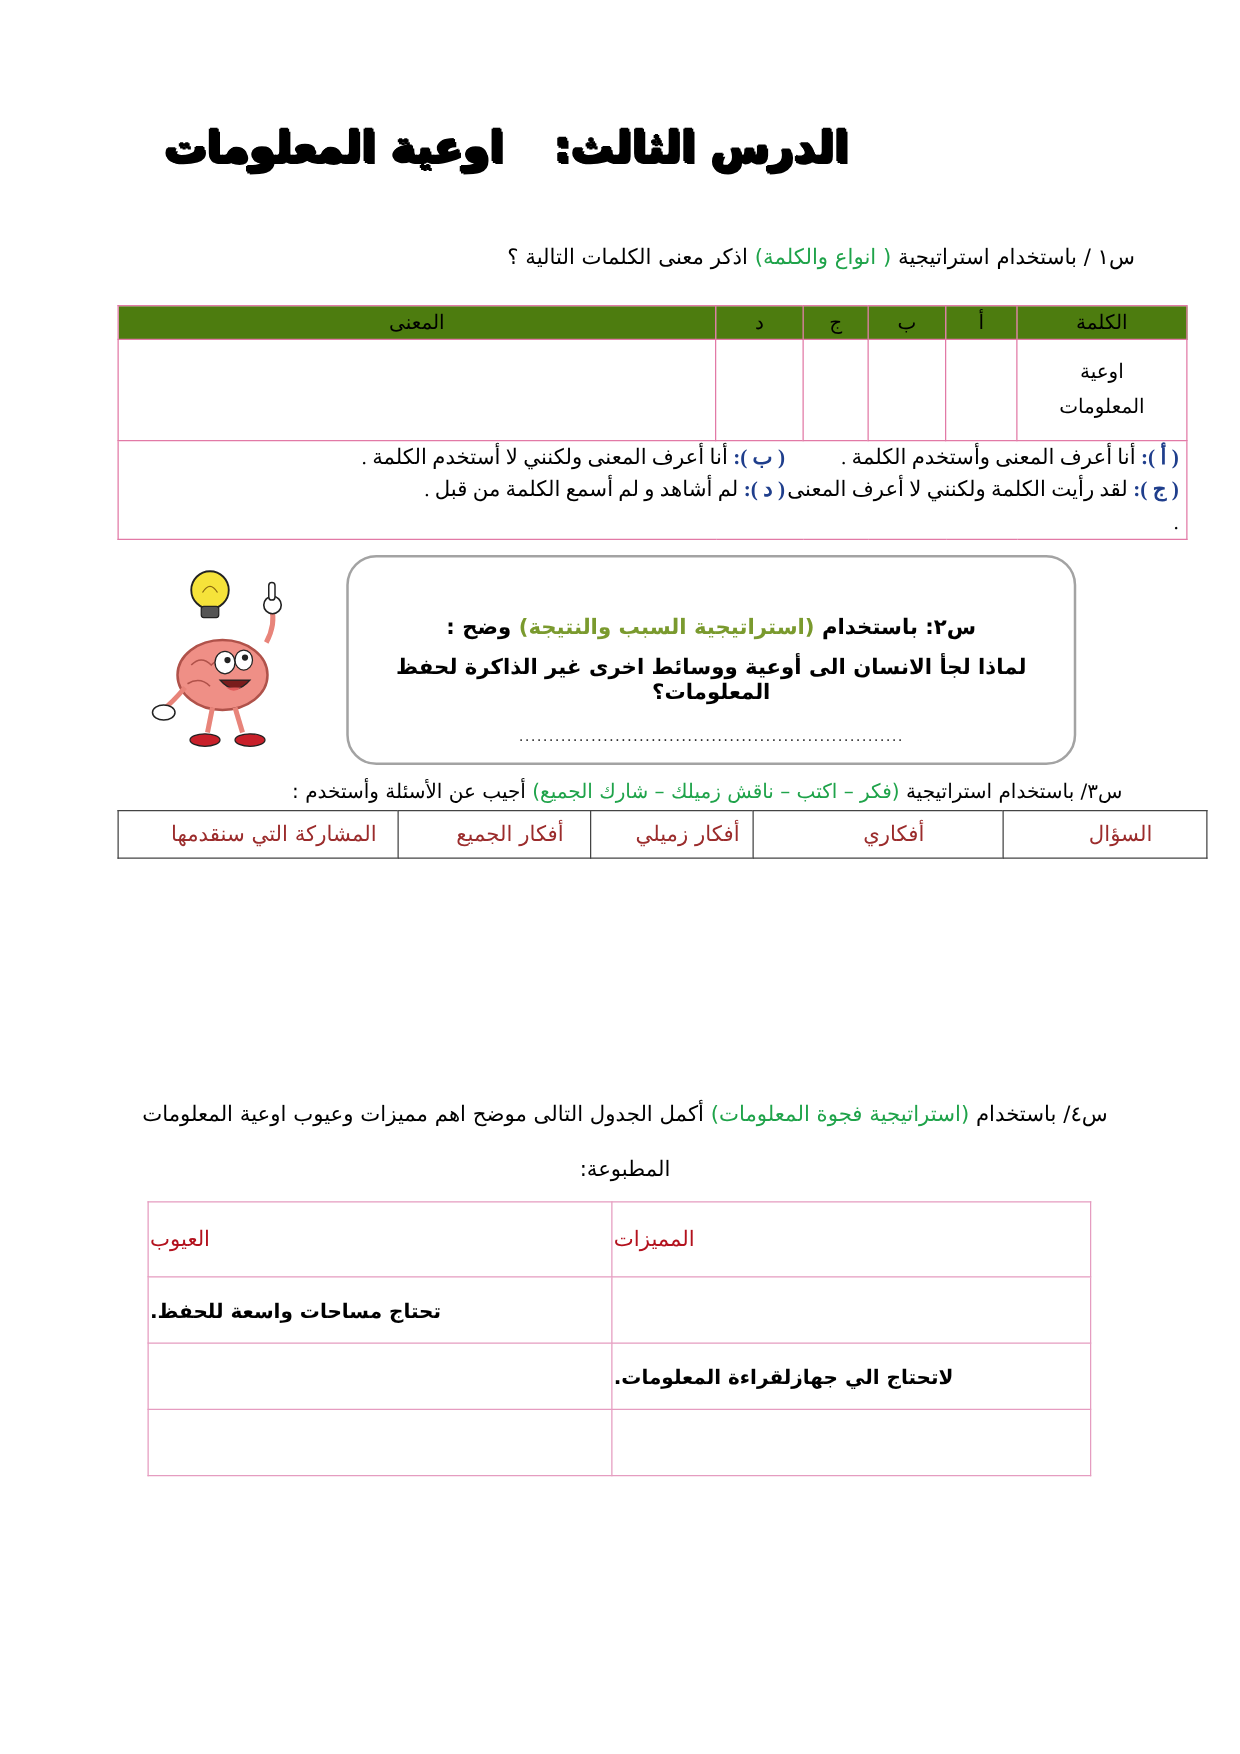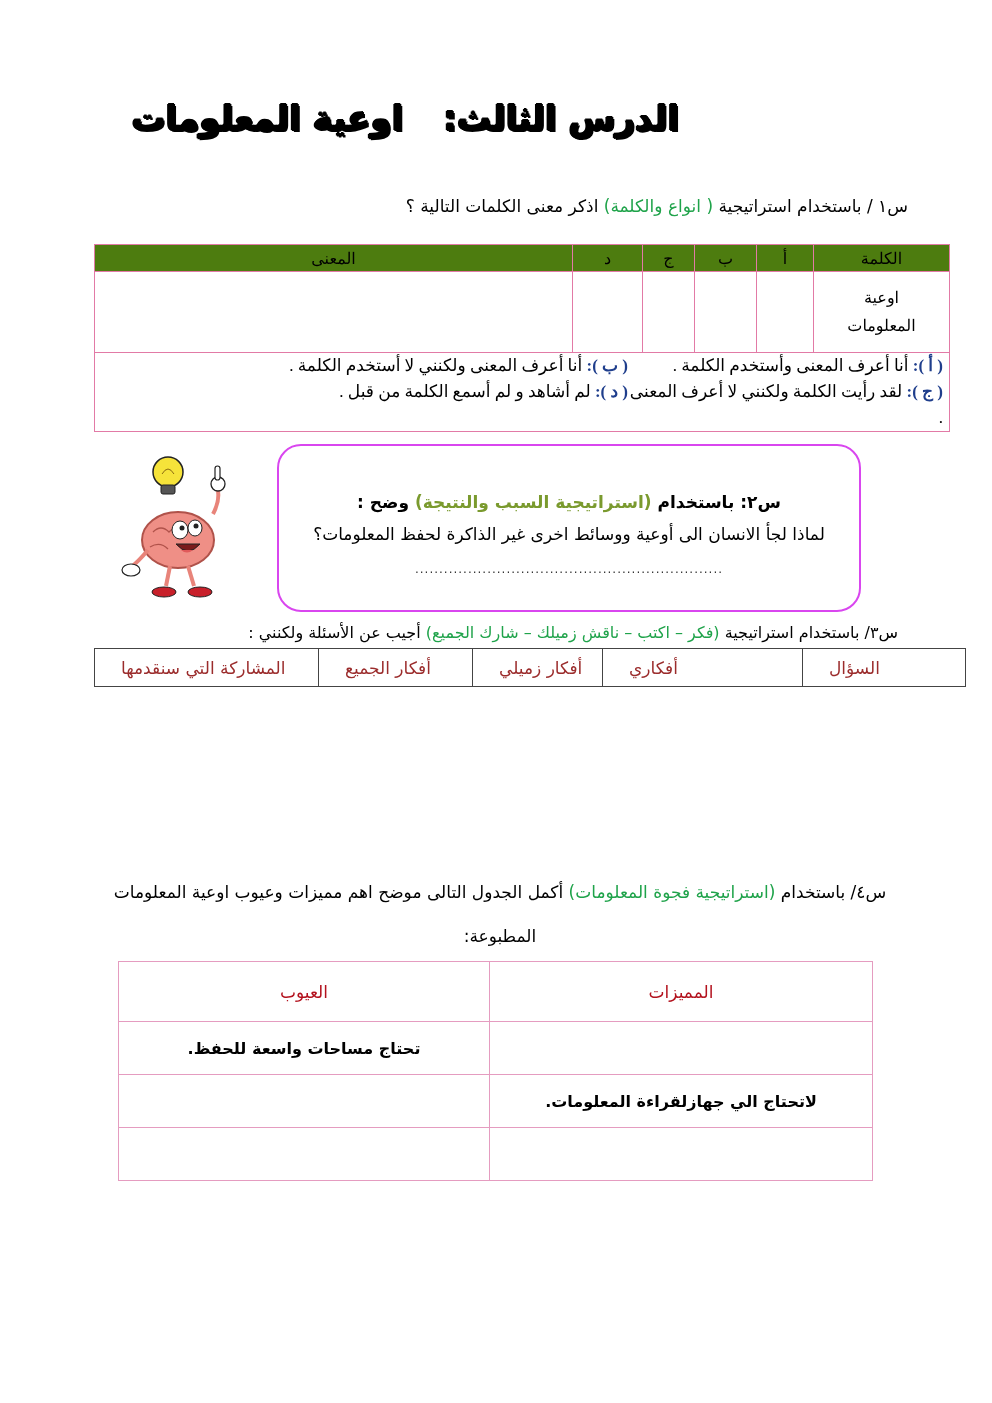--- a/index.html
+++ b/index.html
@@ -29,48 +29,48 @@
     .t1 th { background: #4d7c0f; height: 26px; padding: 0; }
     .t1 .body-row td { height: 78px; }
     .t1 .legend-row td { height: 66px; text-align: right; padding: 0 6px; line-height: 26px; font-size: 17px; }
     .t1 .lk { color: #1f3e8c; font-weight: bold; }
     .legend-line { display: flex; justify-content: flex-start; }
     .legend-line .half1 { width: 315px; }
 
     
     .box {
       top: 444px; left: 277px; width: 584px; height: 168px;
-      border: 2px solid #d946ef; border-radius: 24px; box-sizing: border-box;
+      border: 2px solid #a3a3a3; border-radius: 24px; box-sizing: border-box;
       text-align: center;
     }
     .box .l1 { margin-top: 46px; font-weight: bold; font-size: 17px; }
-    .box .l2 { margin-top: 12px; font-weight: normal; font-size: 17px; }
+    .box .l2 { margin-top: 12px; font-weight: bold; font-size: 17px; }
     .box .dots { margin-top: 18px; font-size: 12px; letter-spacing: 1px; color: #333; }
 
     
     .brain { top: 452px; left: 118px; width: 125px; height: 148px; }
 
     
     .t2 {
       top: 648px; left: 94px; width: 872px; border-collapse: collapse;
       font-size: 17px;
     }
-    .t2 td, .t2 th { border: 1.5px solid #444; text-align: left; font-weight: normal; padding-left: 26px; }
+    .t2 td, .t2 th { border: 1.5px solid #444; text-align: center; font-weight: normal; padding-left: 26px; }
     .t2 th { height: 35px; color: #9b2c2c; }
     .t2 .body-row td { height: 124px; }
     .t2 .qcell { font-weight: bold; font-size: 17px; line-height: 34px; text-align: center; }
 
     .q4 { top: 870px; left: 100px; width: 800px; text-align: center; font-size: 17px; line-height: 44px; }
 
     
     .t3 {
       top: 961px; left: 118px; width: 755px; border-collapse: collapse;
       font-size: 16px;
     }
-    .t3 td, .t3 th { border: 1.5px solid #e59cc0; text-align: center; font-weight: normal; }
+    .t3 td, .t3 th { border: 1.5px solid #e59cc0; text-align: left; font-weight: normal; }
     .t3 th { height: 57px; color: #b3121e; font-size: 17px; }
     .t3 td { height: 50px; font-weight: bold; }
   </style>
 </head>
 <body>
 
 <div class="abs title">
   <span>الدرس الثالث:</span><span class="sep"></span><span>اوعية المعلومات</span>
 </div>
 
@@ -158,21 +158,21 @@
     <span class="olive">(استراتيجية السبب والنتيجة)</span>
     <span>وضح :</span>
   </div>
   <div class="l2">لماذا لجأ الانسان الى أوعية ووسائط اخرى غير الذاكرة لحفظ المعلومات؟</div>
   <div class="dots">................................................................</div>
 </div>
 
 <div class="abs q-line" style="top:623px; right:94px; font-size:16px;">
   <span>س٣/ باستخدام استراتيجية</span>
   <span class="green">(فكر – اكتب – ناقش زميلك – شارك الجميع)</span>
-  <span>أجيب عن الأسئلة ولكنني :</span>
+  <span>أجيب عن الأسئلة وأستخدم :</span>
 </div>
 
 <table class="abs t2">
   <colgroup>
     <col style="width:163px">
       <col style="width:200px">
       <col style="width:130px">
       <col style="width:154px">
       <col>
   </colgroup>

